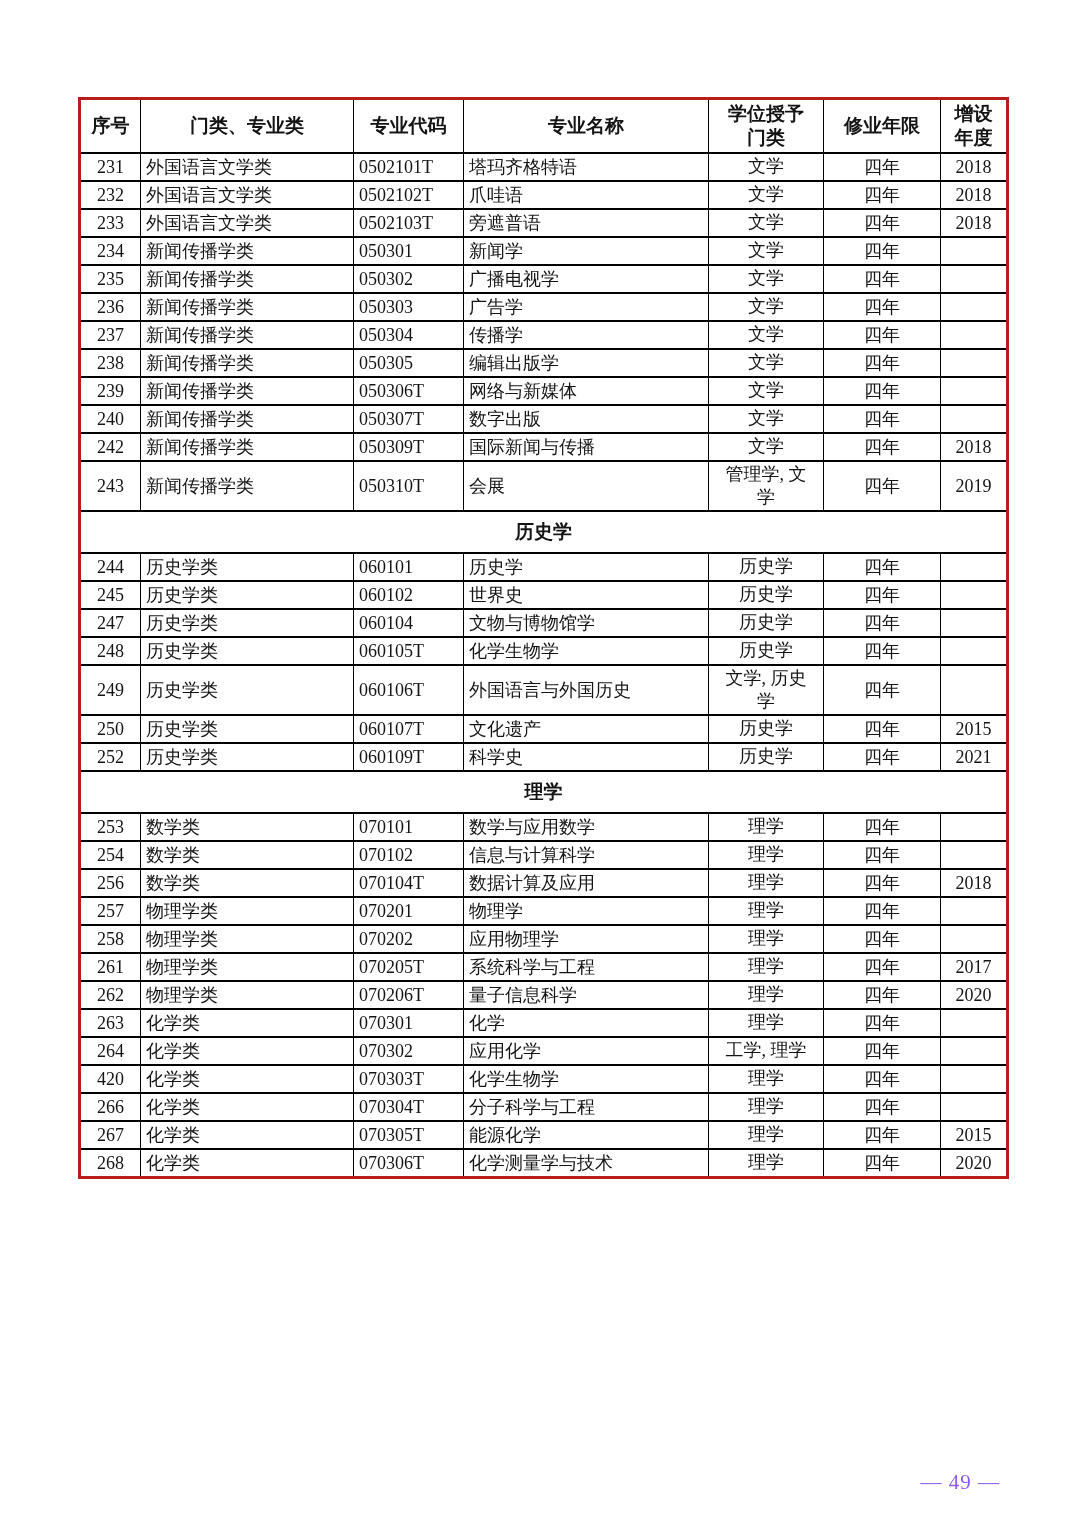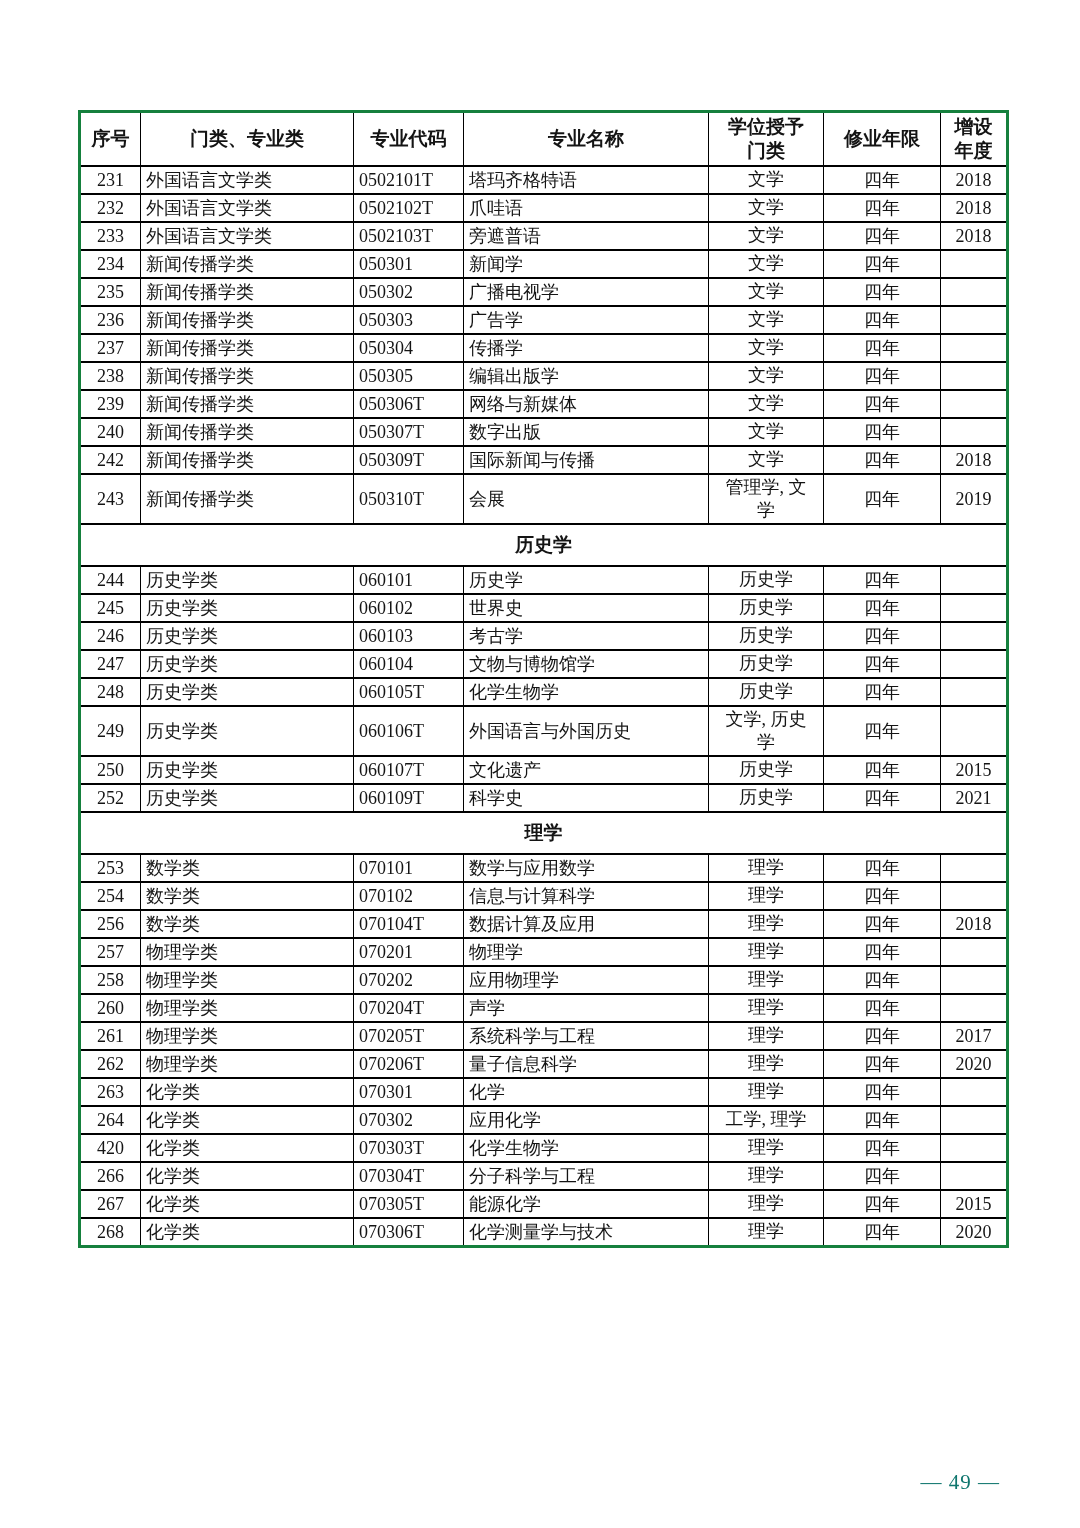--- a/index.html
+++ b/index.html
@@ -9,25 +9,25 @@
     width: 1080px;
     height: 1528px;
     background: #ffffff;
     font-family: "Liberation Serif", "DejaVu Serif", serif;
     color: #141414;
     overflow: hidden;
   }
   table.majors {
     position: absolute;
     left: 78px;
-    top: 110px;
+    top: 97px;
     width: 928px;
     border-collapse: collapse;
     table-layout: fixed;
-    border: 3px solid #15803d;
+    border: 3px solid #b91c1c;
   }
   col.c0 { width: 61px; }
   col.c1 { width: 213px; }
   col.c2 { width: 110px; }
   col.c3 { width: 245px; }
   col.c4 { width: 115px; }
   col.c5 { width: 117px; }
   col.c6 { width: 67px; }
   th, td {
     border-left: 1.5px solid #000000;
@@ -54,21 +54,21 @@
     height: 42px;
     text-align: center;
     font-weight: bold;
     font-size: 19px;
   }
   .page-number {
     position: absolute;
     right: 80px;
     top: 1470px;
     font-size: 21px;
-    color: #0f766e;
+    color: #8b5cf6;
     letter-spacing: 1px;
     font-family: "Liberation Serif", "DejaVu Serif", serif;
   }
 </style>
 </head>
 <body>
 
 <div class="page">
 
   <table class="majors">
@@ -219,29 +219,20 @@
         <tr>
           <td class="a-c">245</td>
           <td class="a-l">历史学类</td>
           <td class="a-l">060102</td>
           <td class="a-l">世界史</td>
           <td class="a-c pre">历史学</td>
           <td class="a-c">四年</td>
           <td class="a-c"></td>
         </tr>
         <tr>
-          <td class="a-c">246</td>
-          <td class="a-l">历史学类</td>
-          <td class="a-l">060103</td>
-          <td class="a-l">考古学</td>
-          <td class="a-c pre">历史学</td>
-          <td class="a-c">四年</td>
-          <td class="a-c"></td>
-        </tr>
-        <tr>
           <td class="a-c">247</td>
           <td class="a-l">历史学类</td>
           <td class="a-l">060104</td>
           <td class="a-l">文物与博物馆学</td>
           <td class="a-c pre">历史学</td>
           <td class="a-c">四年</td>
           <td class="a-c"></td>
         </tr>
         <tr>
           <td class="a-c">248</td>
@@ -317,29 +308,20 @@
           <td class="a-l">物理学</td>
           <td class="a-c pre">理学</td>
           <td class="a-c">四年</td>
           <td class="a-c"></td>
         </tr>
         <tr>
           <td class="a-c">258</td>
           <td class="a-l">物理学类</td>
           <td class="a-l">070202</td>
           <td class="a-l">应用物理学</td>
-          <td class="a-c pre">理学</td>
-          <td class="a-c">四年</td>
-          <td class="a-c"></td>
-        </tr>
-        <tr>
-          <td class="a-c">260</td>
-          <td class="a-l">物理学类</td>
-          <td class="a-l">070204T</td>
-          <td class="a-l">声学</td>
           <td class="a-c pre">理学</td>
           <td class="a-c">四年</td>
           <td class="a-c"></td>
         </tr>
         <tr>
           <td class="a-c">261</td>
           <td class="a-l">物理学类</td>
           <td class="a-l">070205T</td>
           <td class="a-l">系统科学与工程</td>
           <td class="a-c pre">理学</td>

